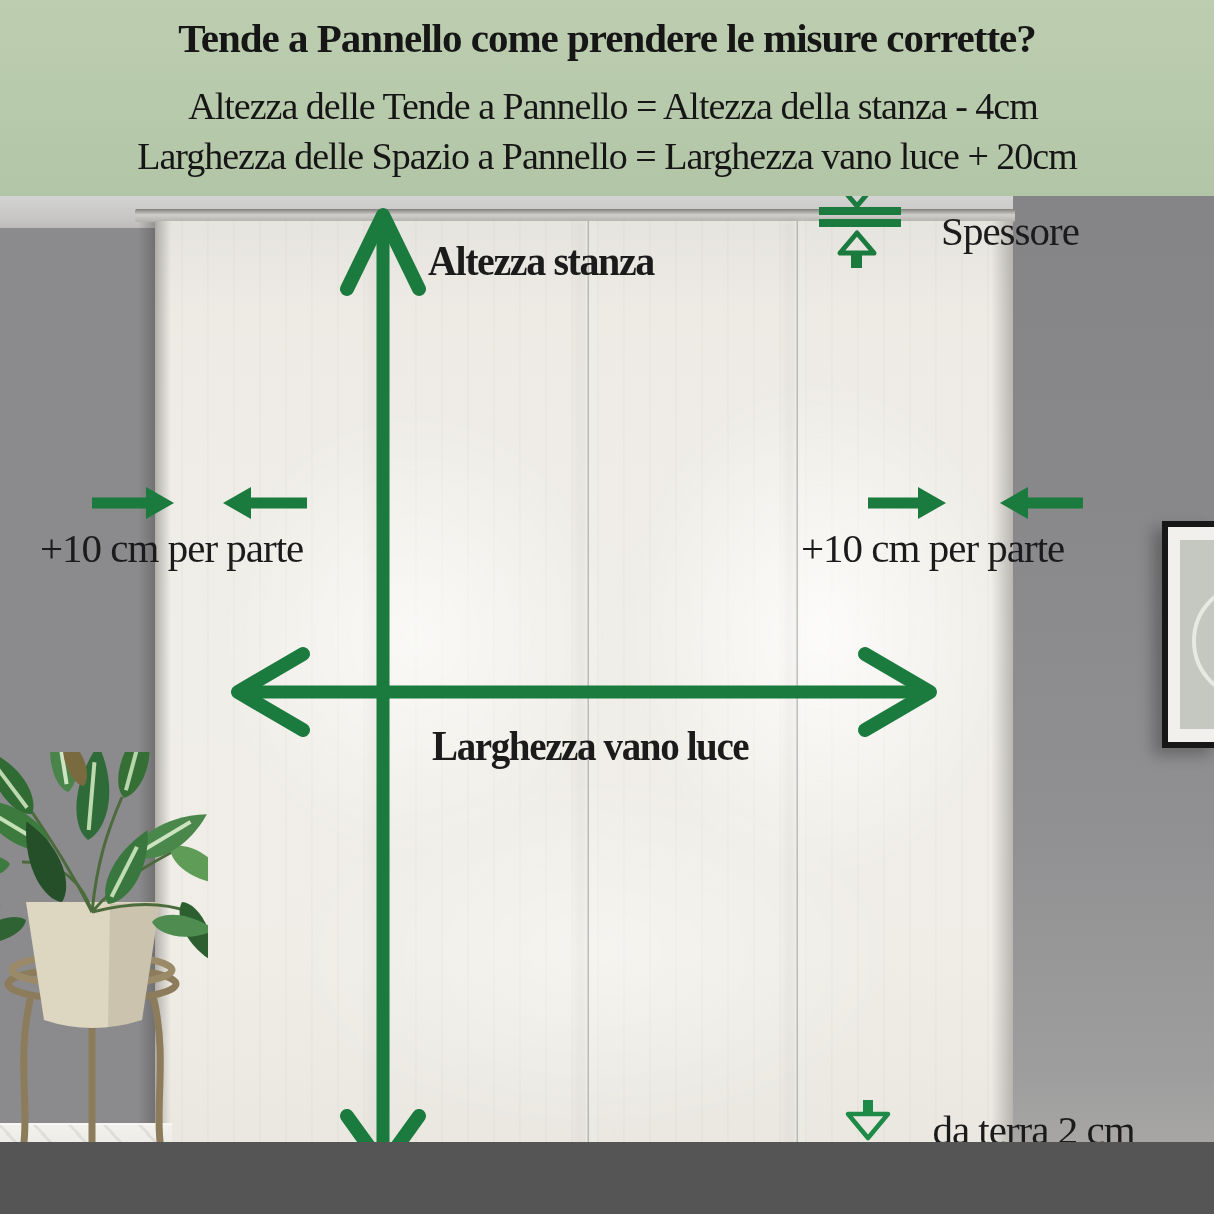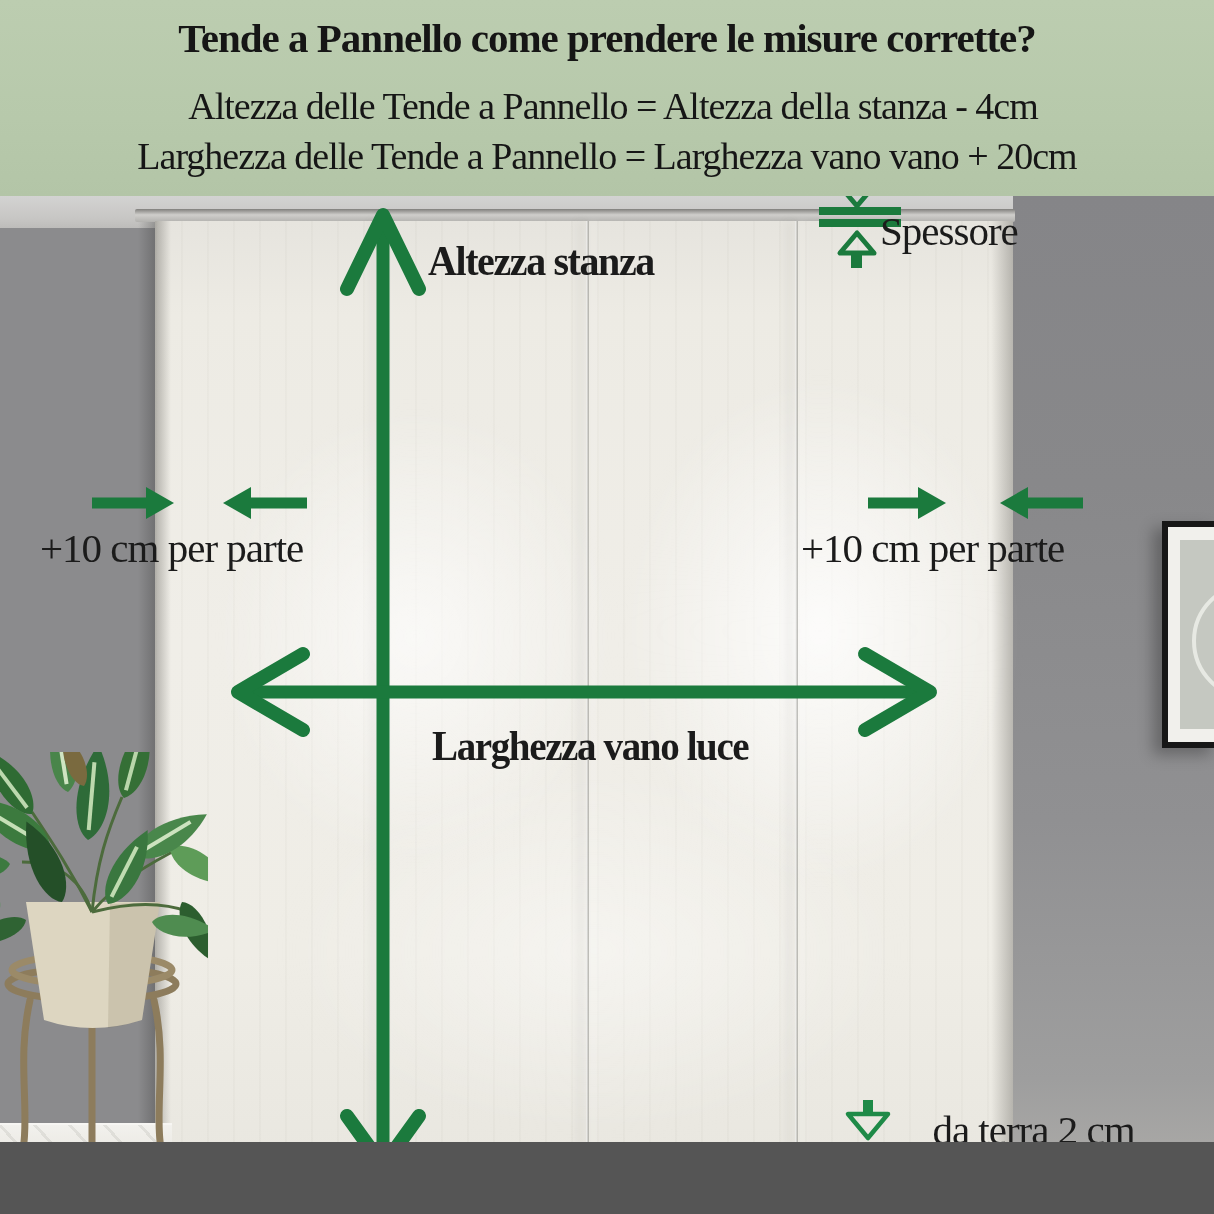--- a/index.html
+++ b/index.html
@@ -108,32 +108,32 @@
   .anno-svg{position:absolute;left:0;top:0;width:1214px;height:1214px;z-index:20;pointer-events:none;}
   .label{
     position:absolute;color:#1b1b1b;white-space:nowrap;z-index:30;
   }
   .lb-bold{font-weight:700;letter-spacing:-1.5px;transform:scaleX(.93);transform-origin:left top;}
   .lb-reg{font-weight:400;letter-spacing:-1px;}
   .room-height-label{left:428px;top:236px;font-size:43px;}
   .opening-width-label{left:432px;top:722px;font-size:42px;}
   .left-margin-label{left:40px;top:524px;font-size:41px;}
   .right-margin-label{left:801px;top:524px;font-size:41px;}
-  .track-thick-label{left:880px;top:203px;width:260px;font-size:41px;line-height:57px;}
+  .track-thick-label{left:880px;top:203px;width:260px;text-align:center;font-size:41px;line-height:57px;}
   .floor-gap-label{left:900px;top:1100px;width:267px;text-align:center;font-size:41px;line-height:60px;}
 </style>
 </head>
 <body>
 
 <div id="app">
 
   <div class="header">
     <div class="title">Tende a Pannello come prendere le misure corrette?</div>
     <div class="formula1">Altezza delle Tende a Pannello = Altezza della stanza - 4cm</div>
-    <div class="formula2">Larghezza delle Tende a Pannello = Larghezza vano vano + 20cm</div>
+    <div class="formula2">Larghezza delle Spazio a Pannello = Larghezza vano luce + 20cm</div>
   </div>
 
   <div class="ceiling"></div>
   <div class="wall-right"></div>
   <div class="track"></div>
   <div class="curtain-shadow"></div>
 
   <div class="curtain">
     <div class="win-light wl1"></div>
     <div class="win-light wl2"></div>

